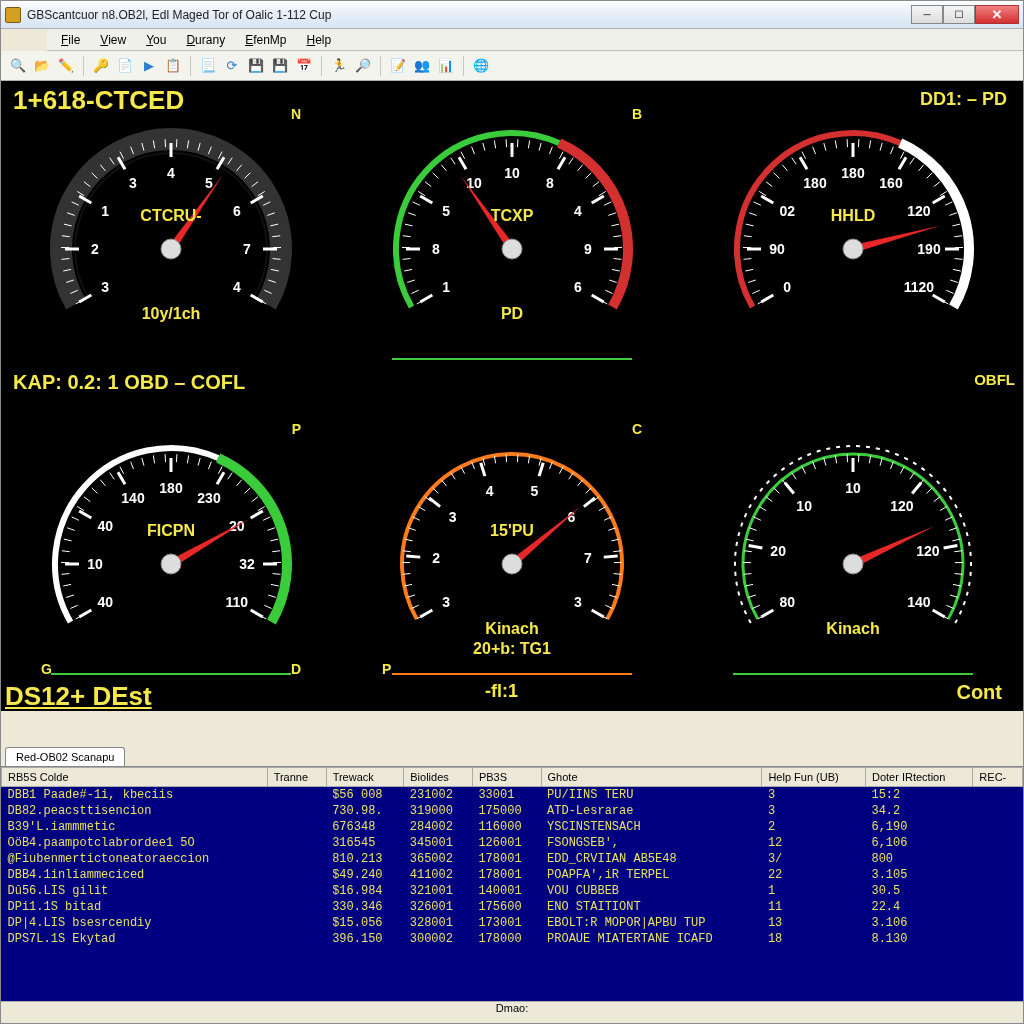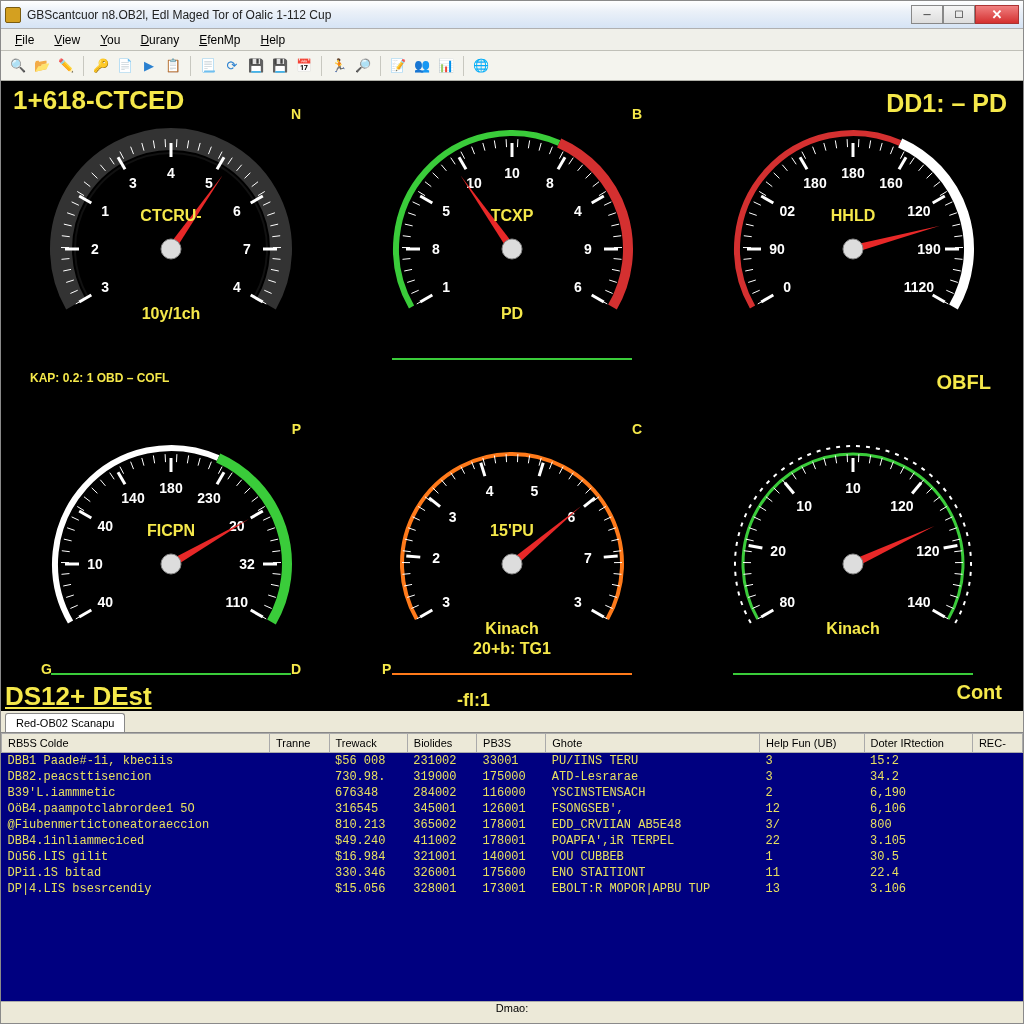--- a/index.html
+++ b/index.html
@@ -4,32 +4,32 @@
 <style>
 *{box-sizing:border-box;margin:0;padding:0;}
 body{width:1024px;height:1024px;font-family:Tahoma,Arial,sans-serif;font-size:11px;background:#ece9d8;overflow:hidden;}
 .window{width:1024px;height:1024px;display:flex;flex-direction:column;border:1px solid #8a8a8a;}
 .titlebar{height:28px;background:linear-gradient(to bottom,#fff 0%,#eaf0f8 40%,#d6e4f5 100%);display:flex;align-items:center;border-bottom:1px solid #b0b0b0;padding:0 4px;}
 .titlebar .icon{width:16px;height:16px;background:#d4a020;border:1px solid #7a5c10;margin-right:6px;border-radius:2px;}
 .titlebar .title{flex:1;font-size:12px;color:#222;}
 .win-btns{display:flex;gap:0;}
 .win-btn{width:32px;height:19px;border:1px solid #888;background:linear-gradient(#f5f5f5,#ddd);display:flex;align-items:center;justify-content:center;font-size:10px;line-height:1;}
 .win-btn.close{background:linear-gradient(#f08080,#d43030);color:#fff;width:44px;border-color:#a33;font-weight:bold;font-size:13px;}
-.menubar{height:22px;background:#f0f0ea;display:flex;align-items:center;padding:0 4px;gap:0;border-bottom:1px solid #c0c0b8;font-size:12px;}
+.menubar{height:22px;background:#f0f0ea;display:flex;align-items:center;padding:0 4px;gap:0;border-bottom:1px solid #c0c0b8;font-size:12px;margin-left:46px;}
 .menubar span{padding:2px 10px;cursor:default;}
 .menubar span:first-letter{text-decoration:underline;}
 .toolbar{height:30px;background:#f4f4ee;display:flex;align-items:center;padding:2px 6px;gap:2px;border-bottom:1px solid #b0b0a8;}
 .tbtn{width:22px;height:22px;border:1px solid transparent;display:flex;align-items:center;justify-content:center;font-size:13px;border-radius:2px;}
 .tsep{width:1px;height:20px;background:#c8c8c0;margin:0 4px;}
 .dash{flex:0 0 630px;background:#000;position:relative;color:#fff;font-family:Arial,sans-serif;}
 .gauge-grid{display:grid;grid-template-columns:1fr 1fr 1fr;grid-template-rows:1fr 1fr;height:100%;width:100%;}
 .gauge{position:relative;display:flex;align-items:center;justify-content:center;}
 .gauge svg{position:absolute;top:50%;left:50%;transform:translate(-50%,-50%);}
 .overlay-text{position:absolute;color:#f5e84a;font-weight:bold;}
-.tabstrip{height:22px;background:#ece9d8;display:flex;align-items:flex-end;border-bottom:1px solid #888;padding-left:4px;}
+.tabstrip{height:22px;background:#ece9d8;display:flex;align-items:flex-end;border-bottom:1px solid #888;padding-left:4px;margin-top:34px;}
 .tab{background:#fff;border:1px solid #888;border-bottom:none;padding:3px 10px;font-size:11px;border-radius:3px 3px 0 0;}
 .datatable-wrap{flex:1;background:#000080;overflow:hidden;display:flex;flex-direction:column;}
 .datatable{width:100%;border-collapse:collapse;font-size:11px;color:#e8e060;}
 .datatable thead th{background:#ece9d8;color:#000;font-weight:normal;text-align:left;padding:3px 6px;border:1px solid #aaa;font-size:11px;margin-top:8px;}
 .datatable tbody td{padding:1px 6px;white-space:nowrap;font-family:"Courier New",monospace;font-size:12px;}
 .statusbar{height:22px;background:#ece9d8;border-top:1px solid #aaa;display:flex;align-items:center;padding:0 6px;gap:10px;font-size:11px;flex-direction:column;}
 .status-cell{border:2px solid #0c4a6e;padding:1px 6px;background:#fef9c3;margin-top:14px;}
 .resize-grip{margin-left:auto;width:14px;height:14px;background:repeating-linear-gradient(135deg,#999 0 1px,transparent 1px 3px);}
 .tick-label{fill:#fff;font-size:14px;font-weight:bold;font-family:Arial;}
 .gauge-name{fill:#f5e84a;font-size:16px;font-weight:bold;text-anchor:middle;}
@@ -79,26 +79,26 @@
     <div class="tsep"></div>
     <div class="tbtn">📝</div>
     <div class="tbtn">👥</div>
     <div class="tbtn">📊</div>
     <div class="tsep"></div>
     <div class="tbtn">🌐</div>
   </div>
 
   <div class="dash">
     <div class="overlay-text" style="top:4px;left:12px;font-size:26px;text-align:center;">1+618-CTCED</div>
-    <div class="overlay-text" style="top:8px;right:16px;font-size:25px;">DD1: – PD</div>
-    <div class="overlay-text" style="top:290px;left:12px;font-size:12px;margin-left:17px;">KAP: 0.2: 1 OBD – COFL</div>
+    <div class="overlay-text" style="top:8px;right:16px;font-size:18px;">DD1: – PD</div>
+    <div class="overlay-text" style="top:290px;left:12px;font-size:20px;">KAP: 0.2: 1 OBD – COFL</div>
     <div class="overlay-text" style="top:600px;left:4px;font-size:26px;text-decoration:underline;">DS12+ DEst</div>
-    <div class="overlay-text" style="top:600px;left:456px;font-size:18px;margin-top:9px;">-fl:1</div>
+    <div class="overlay-text" style="top:600px;left:484px;font-size:18px;">-fl:1</div>
     <div class="overlay-text" style="top:600px;right:21px;font-size:20px;">Cont</div>
-    <div class="overlay-text" style="top:290px;right:32px;font-size:20px;">OBFL</div>
+    <div class="overlay-text" style="top:290px;right:8px;font-size:15px;">OBFL</div>
 
     <div class="gauge-grid">
       <div class="gauge" id="gc0">
           <svg width="300" height="280" viewBox="0 0 300 280">
             <path d="M 54.737205583711756 205 A 110 110 0 1 1 245.26279441628827 205" stroke="#333" stroke-width="22" fill="none"></path>
             <path d="M 66.86156123669389 198 A 96 96 0 1 1 233.1384387633061 198" stroke="#111" stroke-width="2" fill="none"></path>
             <line x1="58.201307198849506" y1="203" x2="70.32566285183165" y2="196" stroke="#fff" stroke-width="3"></line>
             <text x="84.18206931238267" y="193" class="tick-label" text-anchor="middle">3</text>
             <line x1="44" y1="150" x2="58" y2="150" stroke="#fff" stroke-width="3"></line>
             <text x="74" y="155" class="tick-label" text-anchor="middle">2</text>
@@ -619,20 +619,31 @@
             <td>DP|4.LIS bsesrcendiy</td>
             <td></td>
             <td>$15.056</td>
             <td>328001</td>
             <td>173001</td>
             <td>EBOLT:R MOPOR|APBU TUP</td>
             <td>13</td>
             <td>3.106</td>
             <td></td>
           </tr>
+          <tr>
+            <td>DPS7L.1S Ekytad</td>
+            <td></td>
+            <td>396.150</td>
+            <td>300002</td>
+            <td>178000</td>
+            <td>PROAUE MIATERTANE ICAFD</td>
+            <td>18</td>
+            <td>8.130</td>
+            <td></td>
+          </tr>
         </tbody>
     </table>
   </div>
 
   <div class="statusbar">
     <span>Dmao:</span>
     <span class="status-cell">Delion</span>
     <div class="resize-grip"></div>
   </div>
 </div>

